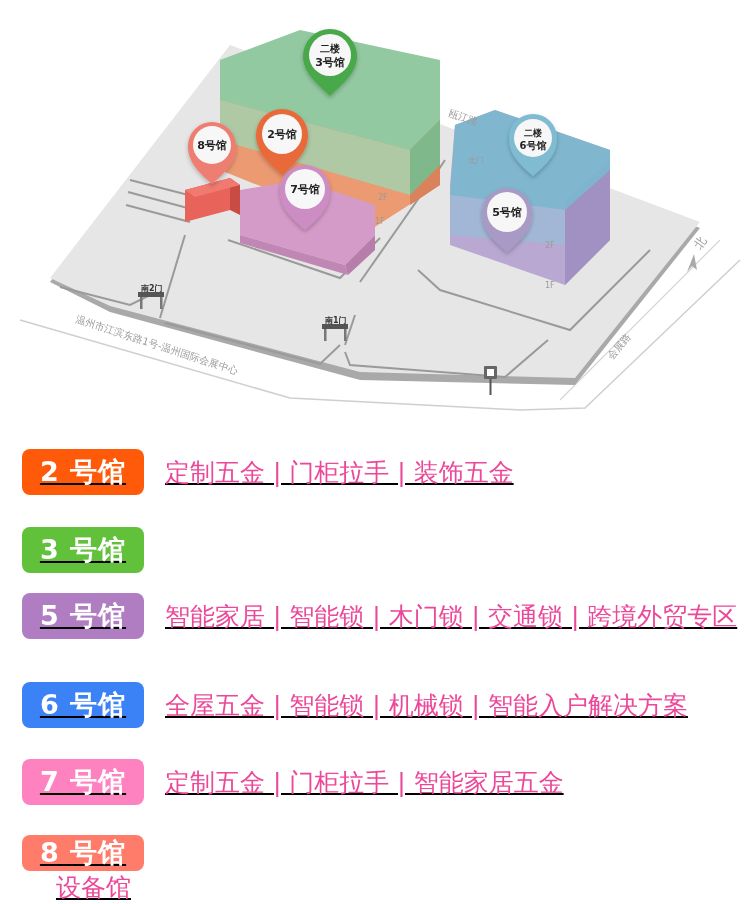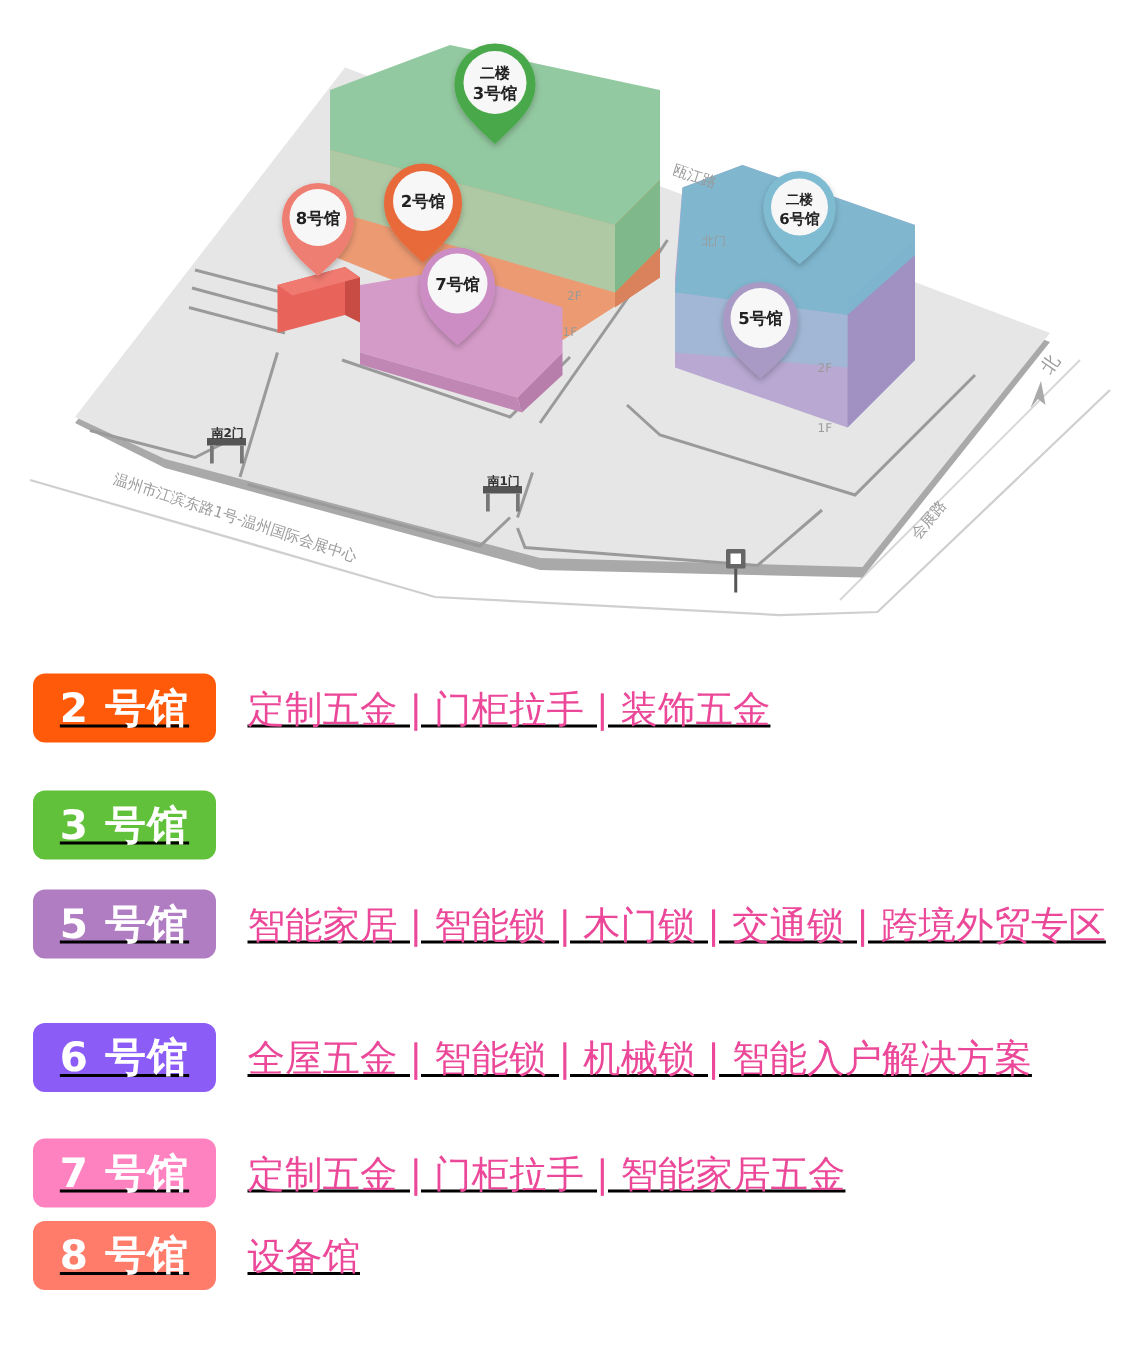--- a/index.html
+++ b/index.html
@@ -140,24 +140,24 @@
     <div class="desc">定制五金 | 门柜拉手 | 装饰五金</div>
   </div>
   <div class="row" style="top:86px;">
     <div class="badge" style="background:#62c13b;">3 号馆</div>
   </div>
   <div class="row" style="top:152px;">
     <div class="badge" style="background:#b07cc2;">5 号馆</div>
     <div class="desc">智能家居 | 智能锁 | 木门锁 | 交通锁 | 跨境外贸专区</div>
   </div>
   <div class="row" style="top:241px;">
-    <div class="badge" style="background:#8b5cf6;">6 号馆</div>
+    <div class="badge" style="background:#3b82f6;">6 号馆</div>
     <div class="desc">全屋五金 | 智能锁 | 机械锁 | 智能入户解决方案</div>
   </div>
   <div class="row" style="top:318px;text-align:center;">
     <div class="badge" style="background:#ff82c0;">7 号馆</div>
     <div class="desc">定制五金 | 门柜拉手 | 智能家居五金</div>
   </div>
-  <div class="row" style="top:373px;">
+  <div class="row" style="top:395px;flex-direction:column;">
     <div class="badge" style="background:#ff7b6a;">8 号馆</div>
     <div class="desc">设备馆</div>
   </div>
 </div>
 
 </body></html>

